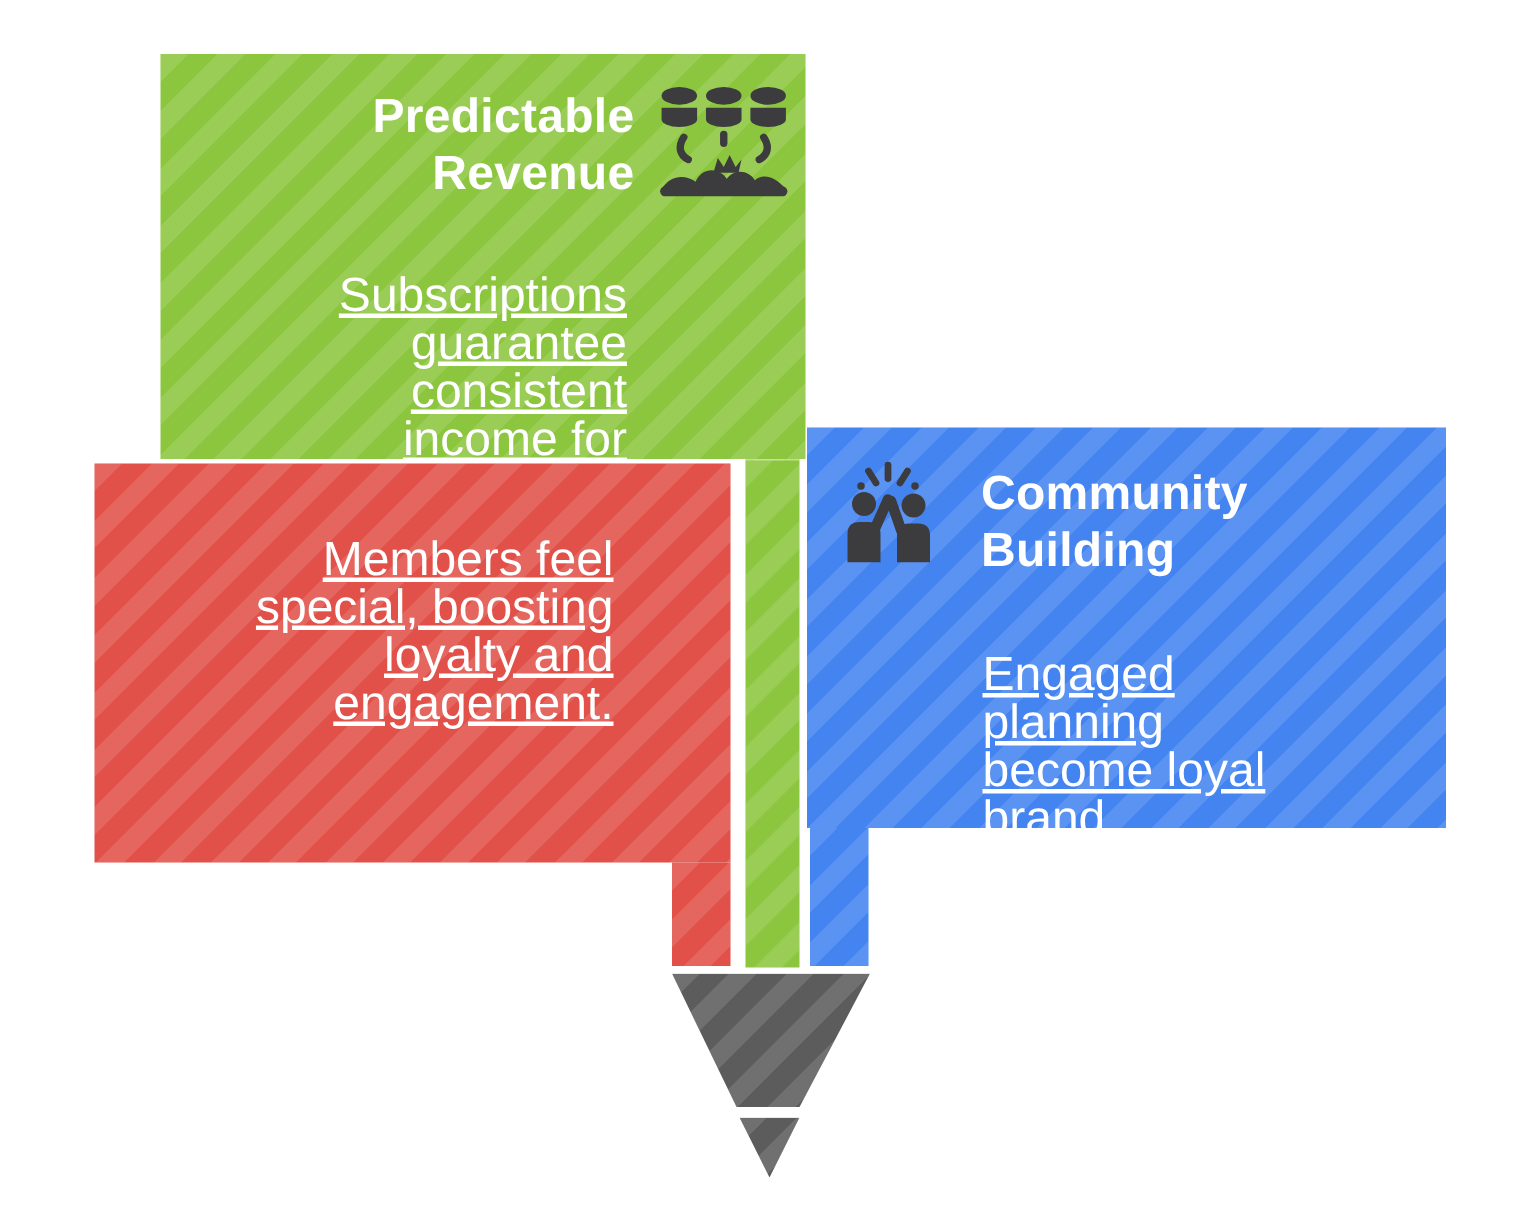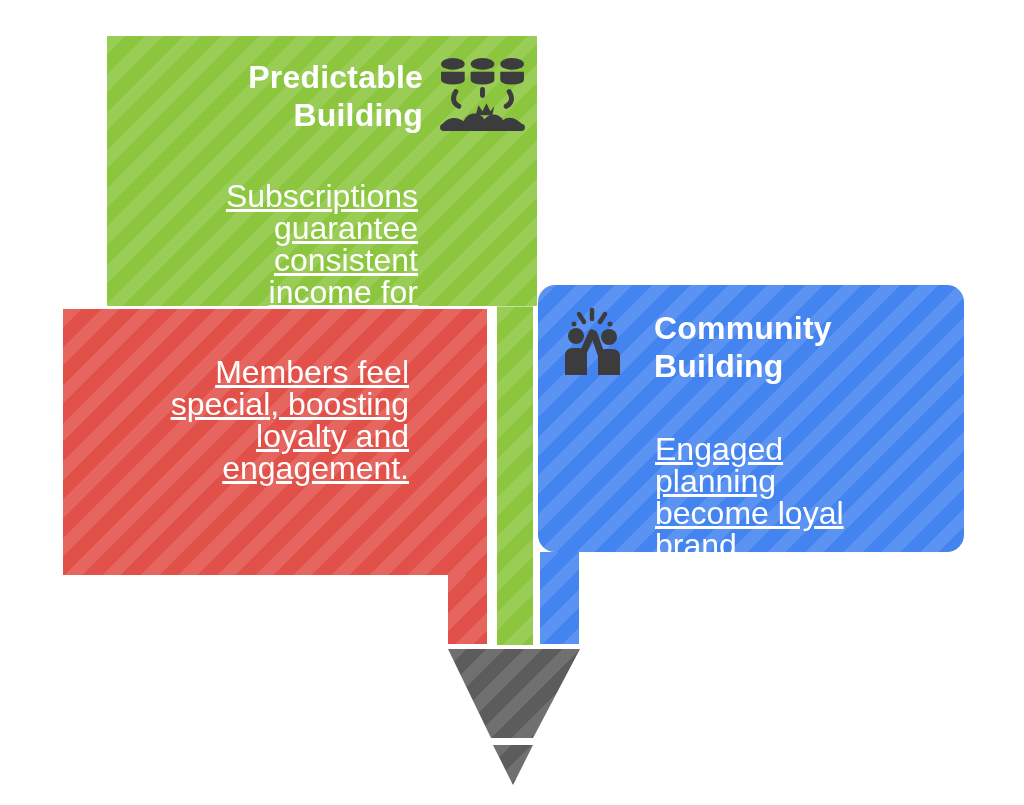--- a/index.html
+++ b/index.html
@@ -7,21 +7,21 @@
     position:relative; width:1024px; height:805px; background:#ffffff;
     font-family:"Liberation Sans", sans-serif; overflow:hidden;
   }
   .card, .tail, .cone, .tip {
     position:absolute;
     background-image:repeating-linear-gradient(135deg, rgba(255,255,255,0.12) 0 13px, rgba(255,255,255,0) 13px 27px);
   }
   .card { color:#ffffff; }
   .card-green { left:107px; top:36px;  width:430px; height:270px; background-color:#8CC63F; }
   .card-red   { left:63px;  top:309px; width:424px; height:266px; background-color:#E25149; }
-  .card-blue  { left:538px; top:285px; width:426px; height:267px; background-color:#4484F0;border-radius:17px; }
+  .card-blue  { left:538px; top:285px; width:426px; height:267px; background-color:#4484F0; }
 
   .tail-green { left:497px; top:306px; width:36px; height:338px; background-color:#8CC63F; border-top:1px solid rgba(255,255,255,0.45); }
   .tail-red   { left:448px; top:575px; width:39px; height:69px;  background-color:#E25149; }
   .tail-blue  { left:540px; top:552px; width:39px; height:92px;  background-color:#4484F0; }
 
   .cone { left:448px; top:649px; width:132px; height:89px; background-color:#5C5C5C;
           clip-path:polygon(0 0, 100% 0, 64.4% 100%, 32.6% 100%); }
   .tip  { left:493px; top:745px; width:40px;  height:40px; background-color:#5C5C5C;
           clip-path:polygon(0 0, 100% 0, 50% 100%); }
 
@@ -47,21 +47,21 @@
 <body>
 
 <div class="canvas">
 
   <div class="tail tail-green"></div>
   <div class="tail tail-red"></div>
   <div class="tail tail-blue"></div>
 
   <div class="card card-green">
     <div class="card-head">
-      <div class="card-title">Predictable Building</div>
+      <div class="card-title">Predictable Revenue</div>
       <span class="icon">
         <svg width="89" height="75" viewBox="0 0 90 76" fill="none">
           <g fill="#3C3C3E">
             <ellipse cx="15" cy="8" rx="12" ry="6"></ellipse>
               <path d="M3,16 h24 v8 a12,5 0 0 1 -24,0 Z"></path>
             <ellipse cx="45" cy="8" rx="12" ry="6"></ellipse>
               <path d="M33,16 h24 v8 a12,5 0 0 1 -24,0 Z"></path>
             <ellipse cx="75" cy="8" rx="12" ry="6"></ellipse>
               <path d="M63,16 h24 v8 a12,5 0 0 1 -24,0 Z"></path>
             <polygon points="38,60 41,50 45,56 49,48 53,56 57,51 55,60"></polygon>

